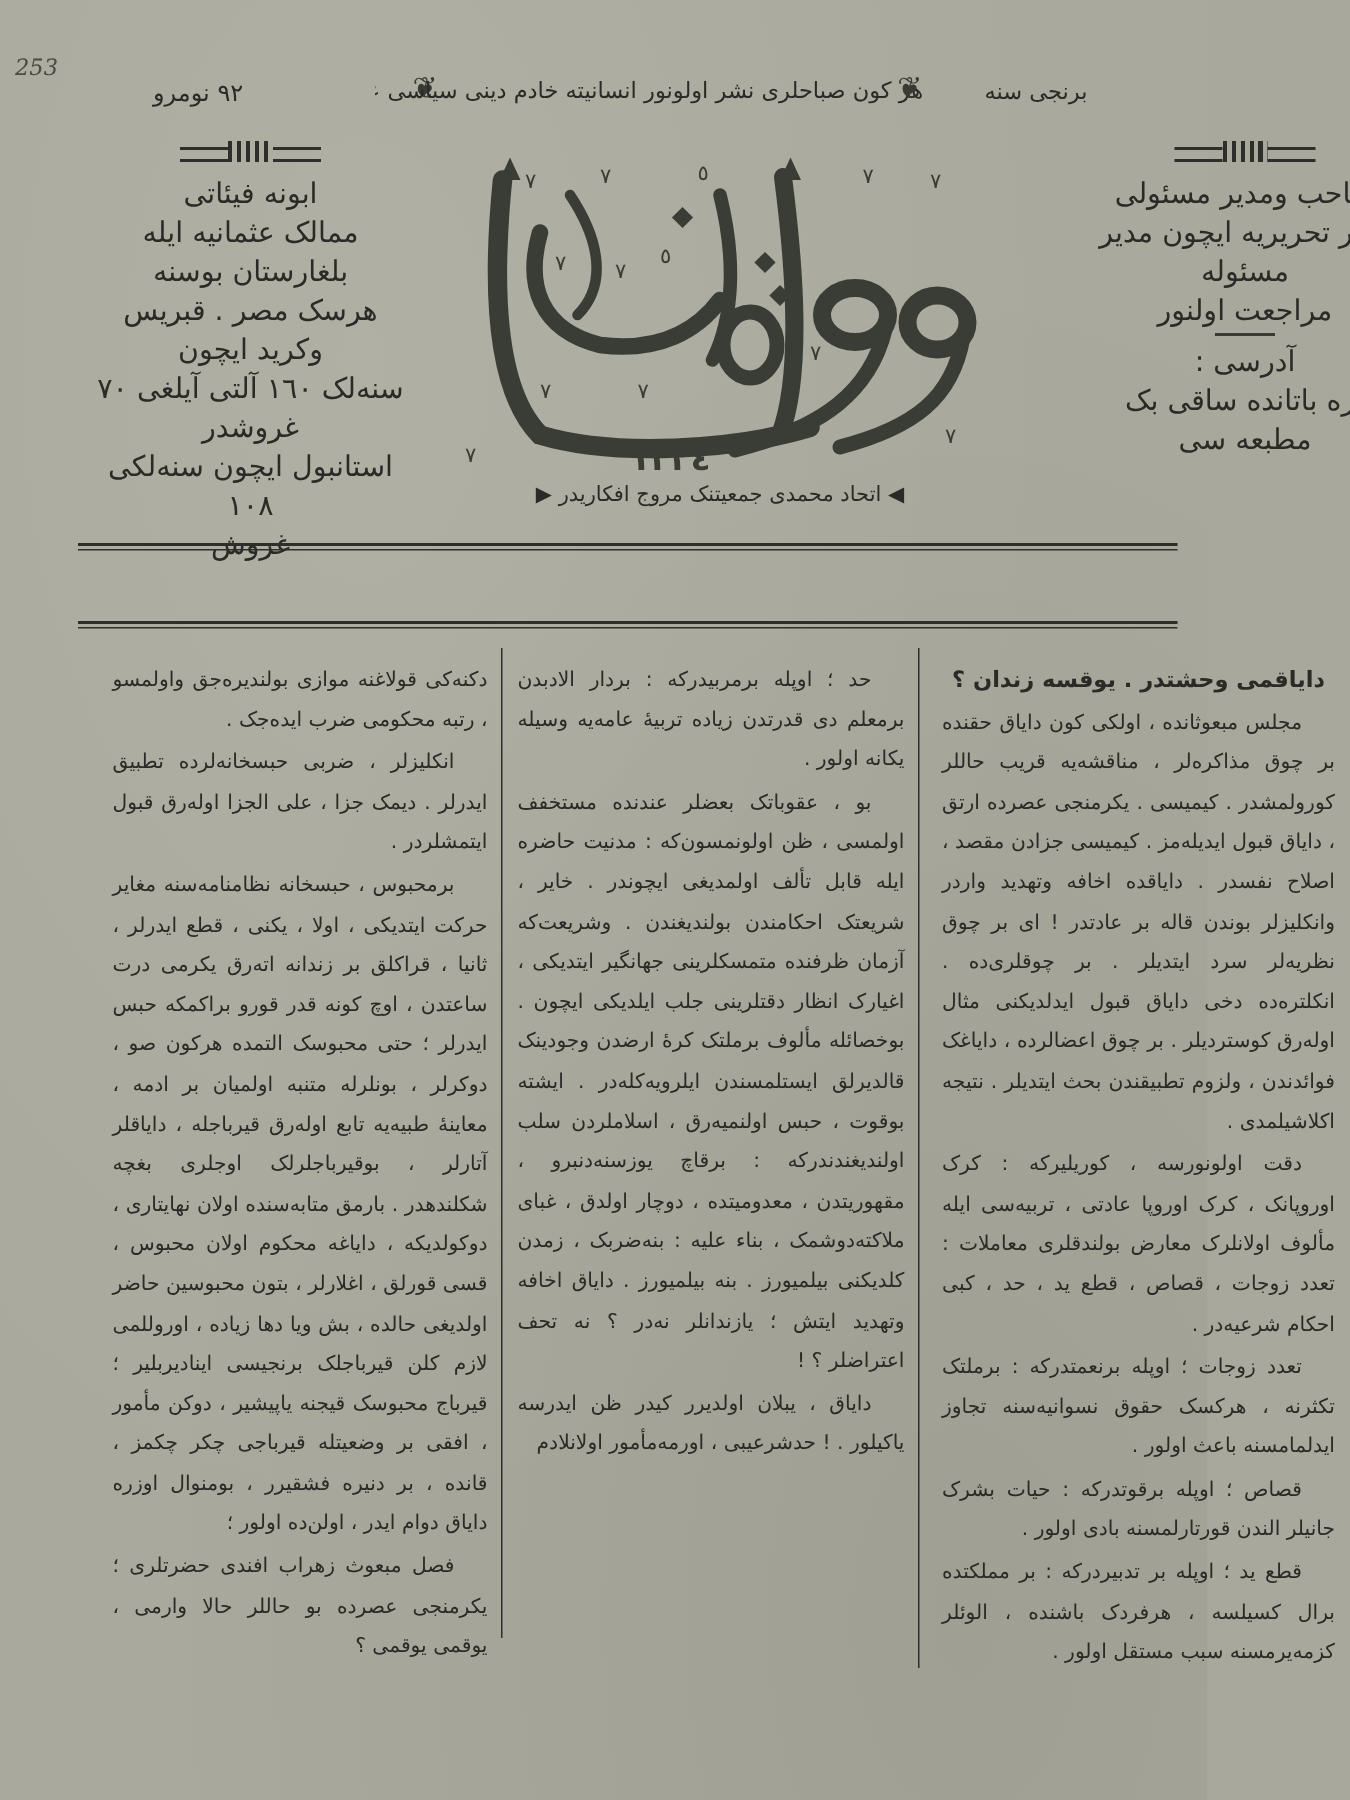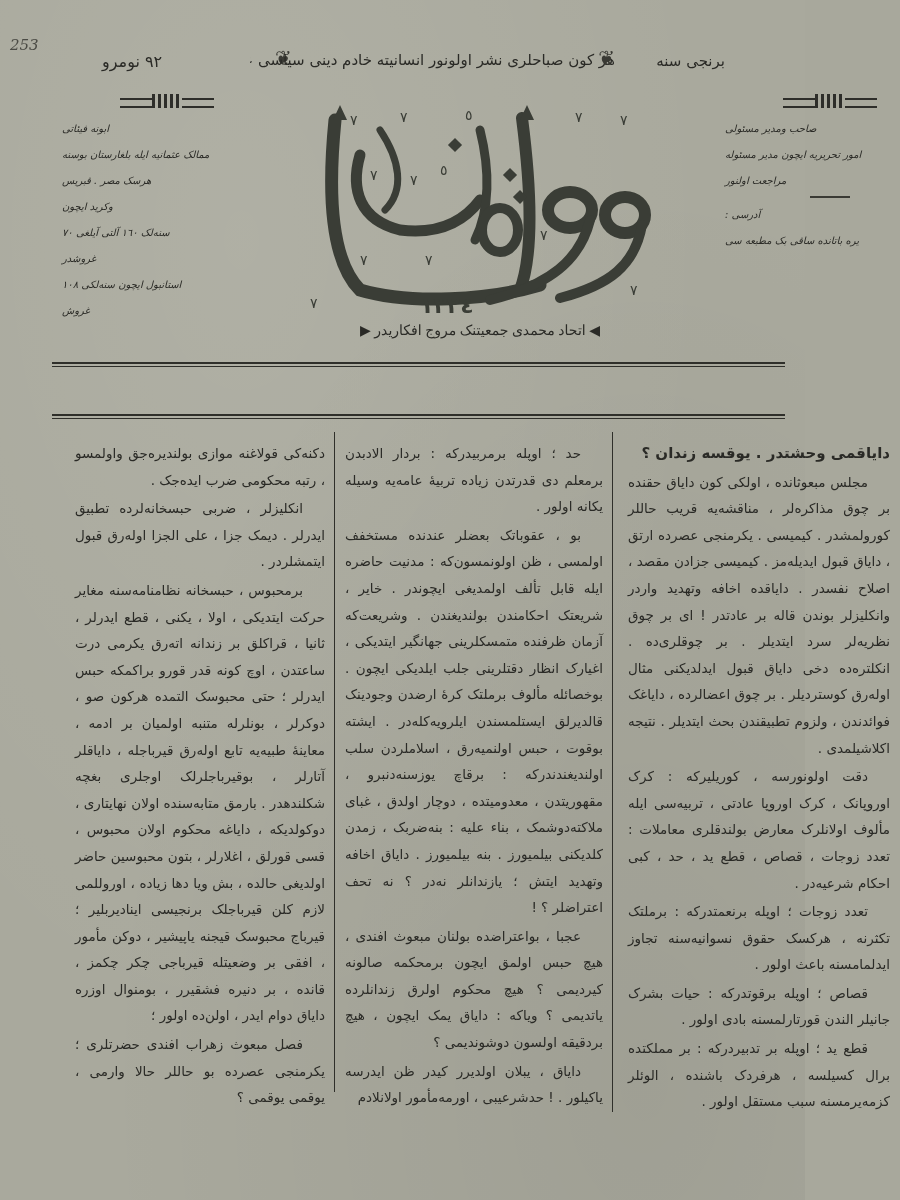--- a/index.html
+++ b/index.html
@@ -25,52 +25,52 @@
   
   .topline { position:absolute; top:48px; left:80px; right:80px; height:30px; }
   .issue-no { position:absolute; left:22px; top:4px; font-size:16px; font-weight:normal; }
   .year { position:absolute; right:0px; top:4px; font-size:15px;text-align:right; }
   .motto { position:absolute; left:170px; right:110px; top:3px; font-size:15px; text-align:center; white-space:nowrap; overflow:hidden; }
   .flourish { display:inline-block; font-size:20px; color:#3a3a34; vertical-align:middle; }
   .fl-left { position:absolute; left:195px; top:-2px; }
   .fl-right { position:absolute; right:110px; top:-2px; }
 
   
-  .side { position:absolute; width:210px; text-align:left; font-size:10px; line-height:26px;font-style:italic; }
+  .side { position:absolute; width:210px; text-align:center; font-size:19px; line-height:26px; }
   .side.left { left:62px; top:94px; }
   .side.right { left:685px; top:94px;margin-left:40px; }
   .emblem { width:94px; height:14px; margin:0 auto 8px; position:relative; }
   .emblem .bar { position:absolute; top:4px; height:6px; width:32px; border:2px solid #2e2e2a; border-left:none; border-right:none; }
   .emblem .bar.l { left:0; } .emblem .bar.r { right:0; }
   .emblem .core { position:absolute; left:32px; width:30px; top:0; height:14px; background:repeating-linear-gradient(90deg,#2e2e2a 0 3px,transparent 3px 6px); }
   .tiny-rule { width:40px; height:2px; background:#3a3a34; margin:2px auto 4px; }
 
   
   .masthead { position:absolute; left:290px; top:100px; width:370px; height:218px; }
   .masthead svg { width:100%; height:100%; }
-  .tagline { position:absolute; left:340px; width:280px; top:322px; text-align:center; font-size:14px;font-family:Liberation Serif, serif; }
+  .tagline { position:absolute; left:340px; width:280px; top:322px; text-align:center; font-size:14px; }
 
   
   .rule { position:absolute; left:52px; right:20px; height:0; border-top:2px solid #2f2f2a; }
   .rule.thin { border-top:1px solid #2f2f2a; }
   .dateline { position:absolute; top:375px; left:52px; right:20px; height:30px; font-size:14.5px; font-weight:bold; }
   .dateline .d-greg { position:absolute; left:70px; top:4px; }
   .dateline .d-day { position:absolute; left:455px; top:4px; }
   .dateline .d-hijri { position:absolute; right:100px; top:4px; }
   .dateline .orn1 { position:absolute; left:370px; top:0; font-size:22px; }
   .dateline .orn2 { position:absolute; left:525px; top:0; font-size:22px; }
 
   
   .col { position:absolute; top:440px; font-size:13.5px; line-height:26.6px; text-align:justify; }
   .col p { margin:0 0 2px 0; text-indent:0; }
   .col p.indent { text-indent:22px; }
   .col-1 { left:628px; width:262px; }
   .col-2 { left:345px; width:258px; }
   .col-3 { left:75px; width:250px; }
-  .col-title { font-size:15px; font-weight:bold; margin-bottom:2px; }
+  .col-title { text-align:center; font-size:15px; font-weight:bold; margin-bottom:2px; }
   .vrule { position:absolute; width:0; border-left:1.5px solid #2f2f2a; }
 </style>
 </head>
 <body>
 
 <div class="page">
 
   <div class="archive-mark">253</div>
 
   <div class="topline">
@@ -174,21 +174,20 @@
     <p class="indent">مجلس مبعوثانده ، اولکی کون دایاق حقنده بر چوق مذاکره‌لر ، مناقشه‌یه قریب حاللر کورولمشدر . کیمیسی . یکرمنجی عصرده ارتق ، دایاق قبول ایدیله‌مز . کیمیسی جزادن مقصد ، اصلاح نفسدر . دایاقده اخافه وتهدید واردر وانکلیزلر بوندن قاله بر عادتدر ! ای بر چوق نظریه‌لر سرد ایتدیلر . بر چوقلری‌ده . انکلتره‌ده دخی دایاق قبول ایدلدیکنی مثال اوله‌رق کوستردیلر . بر چوق اعضالرده ، دایاغک فوائدندن ، ولزوم تطبیقندن بحث ایتدیلر . نتیجه اکلاشیلمدی .</p>
     <p class="indent">دقت اولونورسه ، کوریلیرکه : کرک اوروپانک ، کرک اوروپا عادتی ، تربیه‌سی ایله مألوف اولانلرک معارض بولندقلری معاملات : تعدد زوجات ، قصاص ، قطع ید ، حد ، کبی احکام شرعیه‌در .</p>
     <p class="indent">تعدد زوجات ؛ اوپله برنعمتدرکه : برملتک تکثرنه ، هرکسک حقوق نسوانیه‌سنه تجاوز ایدلمامسنه باعث اولور .</p>
     <p class="indent">قصاص ؛ اوپله برقوتدرکه : حیات بشرک جانیلر الندن قورتارلمسنه بادی اولور .</p>
     <p class="indent">قطع ید ؛ اوپله بر تدبیردرکه : بر مملکتده برال کسیلسه ، هرفردک باشنده ، الوئلر کزمه‌یرمسنه سبب مستقل اولور .</p>
   </div>
 
   <div class="col col-2 rtl">
     <p class="indent">حد ؛ اوپله برمربیدرکه : بردار الادبدن برمعلم دی قدرتدن زیاده تربیهٔ عامه‌یه وسیله یکانه اولور .</p>
     <p class="indent">بو ، عقوباتک بعضلر عندنده مستخفف اولمسی ، ظن اولونمسون‌که : مدنیت حاضره ایله قابل تألف اولمدیغی ایچوندر . خایر ، شریعتک احکامندن بولندیغندن . وشریعت‌که آزمان ظرفنده متمسکلرینی جهانگیر ایتدیکی ، اغیارک انظار دقتلرینی جلب ایلدیکی ایچون . بوخصائله مألوف برملتک کرهٔ ارضدن وجودینک قالدیرلق ایستلمسندن ایلرویه‌کله‌در . ایشته بوقوت ، حبس اولنمیه‌رق ، اسلاملردن سلب اولندیغندندرکه : برقاچ یوزسنه‌دنبرو ، مقهوریتدن ، معدومیتده ، دوچار اولدق ، غبای ملاکته‌دوشمک ، بناء علیه : بنه‌ضربک ، زمدن کلدیکنی بیلمیورز . بنه بیلمیورز . دایاق اخافه وتهدید ایتش ؛ یازندانلر نه‌در ؟ نه تحف اعتراضلر ؟ !</p>
-    <p class="indent">عجبا ، بواعتراضده بولنان مبعوث افندی ، هیچ حبس اولمق ایچون برمحکمه صالونه کیردیمی ؟ هیچ محکوم اولرق زندانلرده یاتدیمی ؟ ویاکه : دایاق یمک ایچون ، هیچ بردقیقه اولسون دوشوندیمی ؟</p>
     <p class="indent">دایاق ، یبلان اولدیرر کیدر ظن ایدرسه یاکیلور . ! حدشرعیبی ، اورمه‌مأمور اولانلادم</p>
   </div>
 
   <div class="col col-3 rtl">
     <p>دکنه‌کی قولاغنه موازی بولندیره‌جق واولمسو ، رتبه محکومی ضرب ایده‌جک .</p>
     <p class="indent">انکلیزلر ، ضربی حبسخانه‌لرده تطبیق ایدرلر . دیمک جزا ، علی الجزا اوله‌رق قبول ایتمشلردر .</p>
     <p class="indent">برمحبوس ، حبسخانه نظامنامه‌سنه مغایر حرکت ایتدیکی ، اولا ، یکنی ، قطع ایدرلر ، ثانیا ، قراکلق بر زندانه اته‌رق یکرمی درت ساعتدن ، اوچ کونه قدر قورو براکمکه حبس ایدرلر ؛ حتی محبوسک التمده هرکون صو ، دوکرلر ، بونلرله متنبه اولمیان بر ادمه ، معاینهٔ طبیه‌یه تابع اوله‌رق قیرباجله ، دایاقلر آتارلر ، بوقیرباجلرلک اوجلری بغچه شکلندهدر . بارمق متابه‌سنده اولان نهایتاری ، دوکولدیکه ، دایاغه محکوم اولان محبوس ، قسی قورلق ، اغلارلر ، بتون محبوسین حاضر اولدیغی حالده ، بش ویا دها زیاده ، اوروللمی لازم کلن قیرباجلک برنجیسی اینادیربلیر ؛ قیرباج محبوسک قیجنه یاپیشیر ، دوکن مأمور ، افقی بر وضعیتله قیرباجی چکر چکمز ، قانده ، بر دنیره فشقیرر ، بومنوال اوزره دایاق دوام ایدر ، اولن‌ده اولور ؛</p>
     <p class="indent">فصل مبعوث زهراب افندی حضرتلری ؛ یکرمنجی عصرده بو حاللر حالا وارمی ، یوقمی یوقمی ؟</p>
   </div>
 

